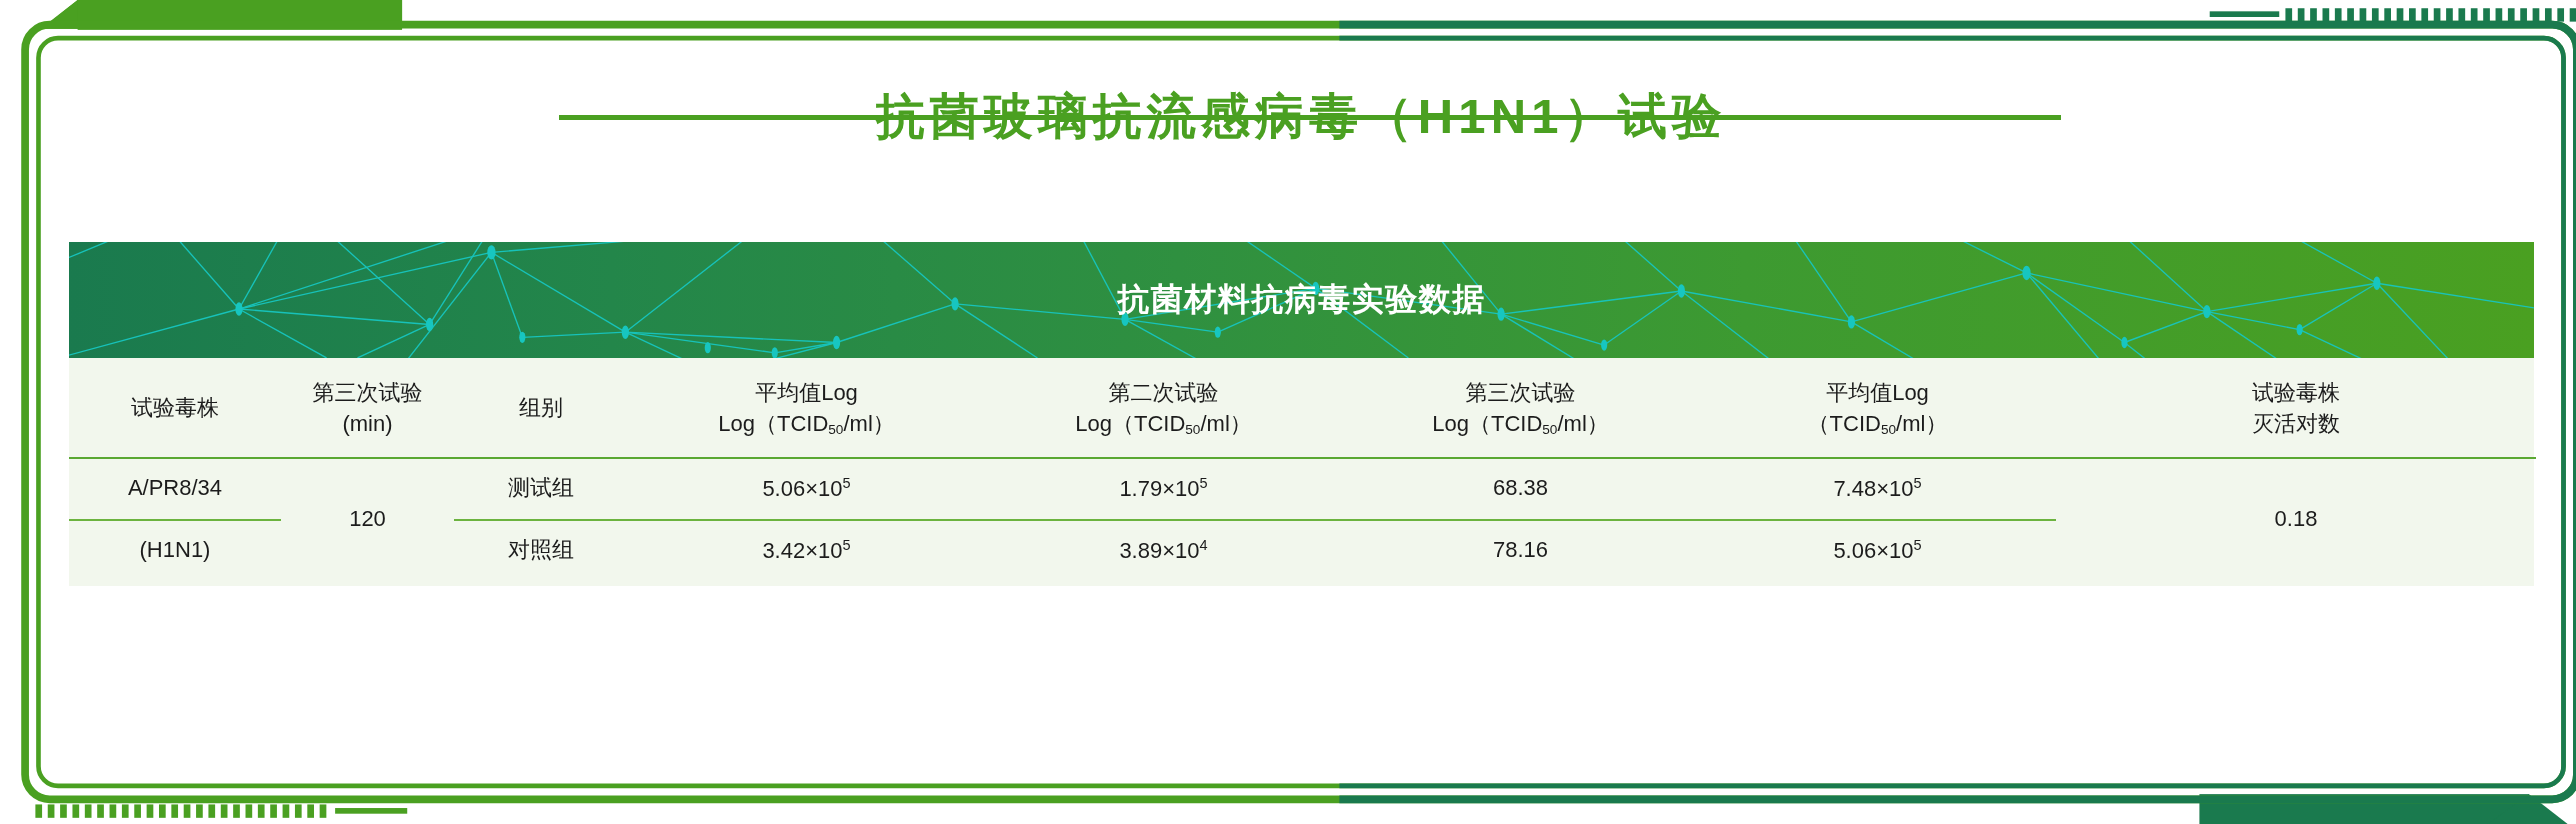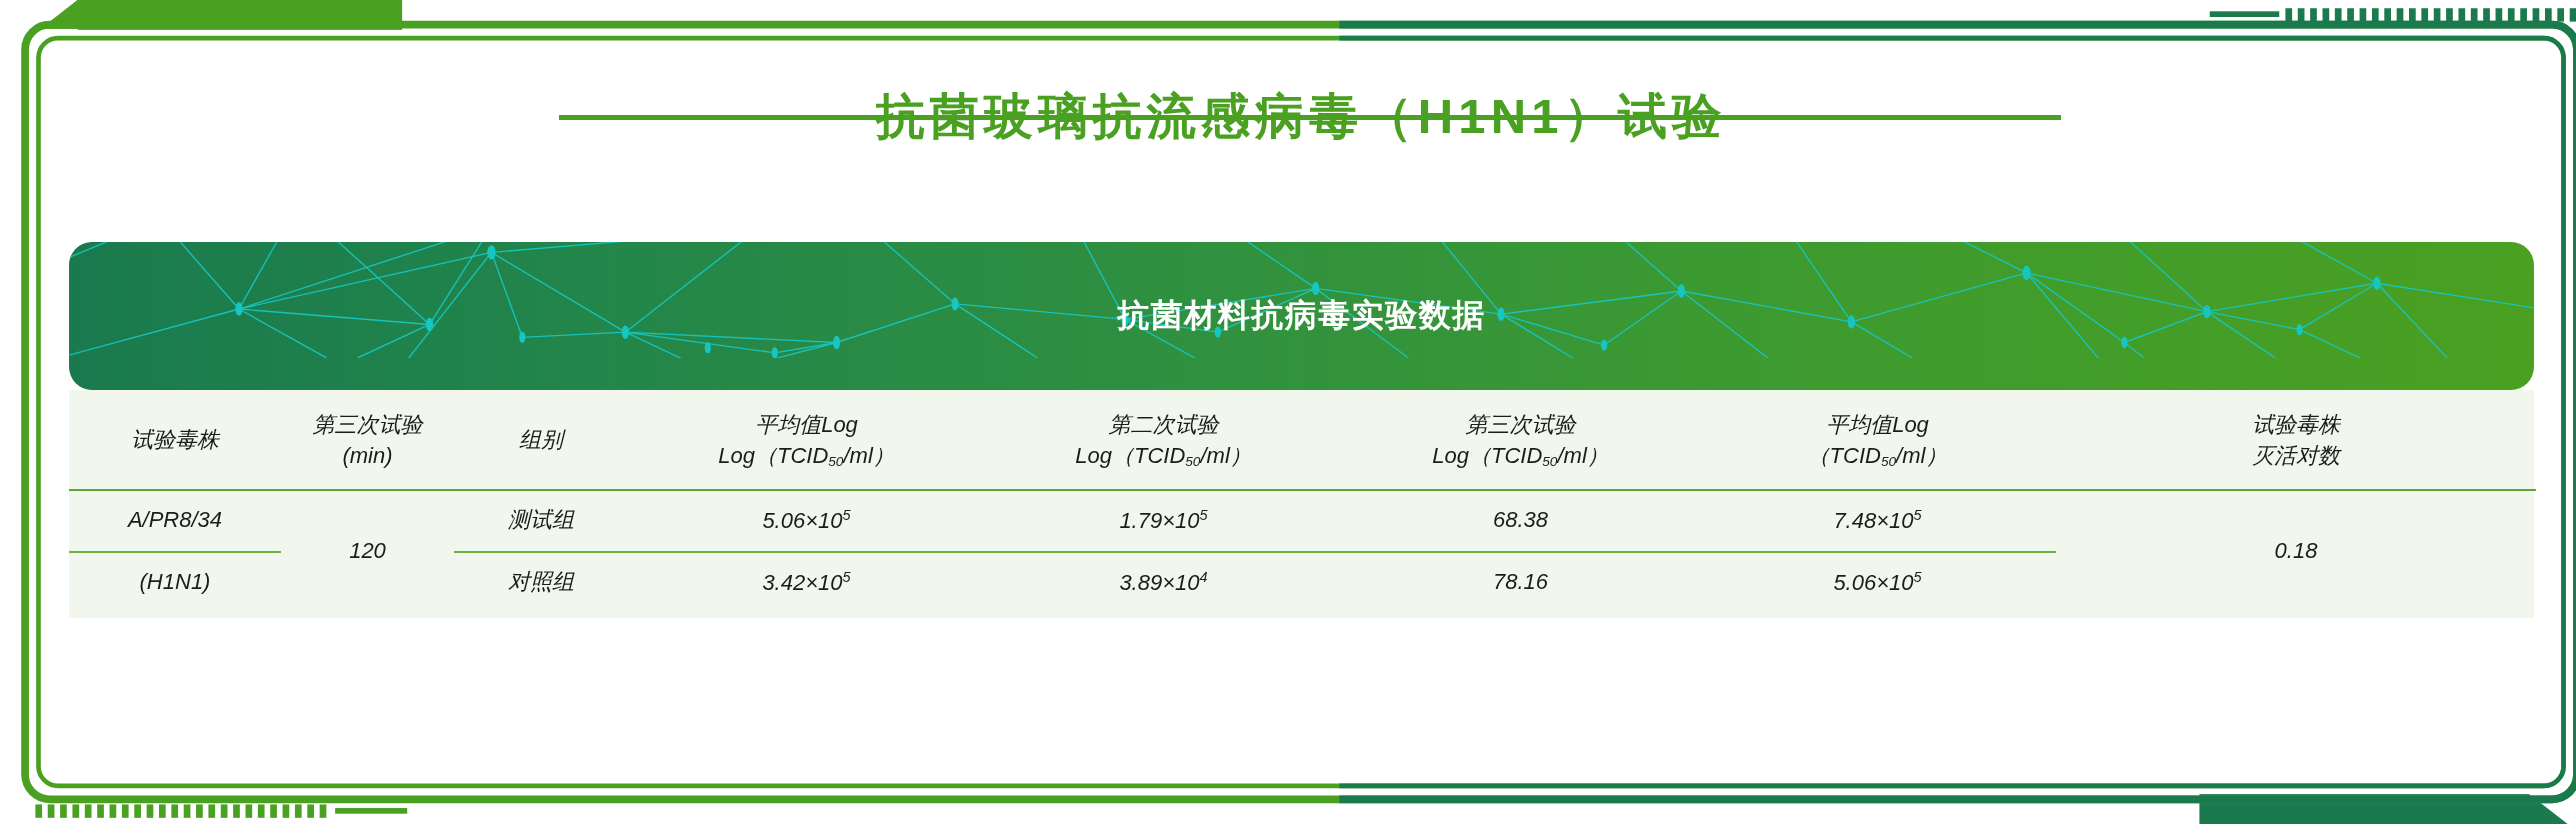--- a/index.html
+++ b/index.html
@@ -51,43 +51,41 @@
   
   .table-wrap {
     position: absolute;
     left: 69px;
     top: 242px;
     width: 2465px;
   }
 
   .table-banner {
     position: relative;
-    height: 148px;
+    height: 116px;
     background: linear-gradient(90deg, #1a7a4e 0%, #23864a 22%, #2f9040 45%, #3d9a31 68%, #4aa021 100%);
     overflow: hidden;
-    border-radius: 23px;
   }
   .banner-net { position: absolute; inset: 0; }
   .banner-title {
     position: absolute;
     inset: 0;
     display: flex;
     align-items: center;
     justify-content: center;
     color: #ffffff;
     font-size: 32px;
     font-weight: bold;
     letter-spacing: 1.5px;
     z-index: 2;
   }
 
   .table-body {
     background: #f2f7ed;
     padding-bottom: 5.2px;
-    font-style: italic;
   }
 
   table.data {
     width: 100%;
     border-collapse: collapse;
     table-layout: fixed;
   }
   table.data th, table.data td {
     text-align: center;
     vertical-align: middle;

